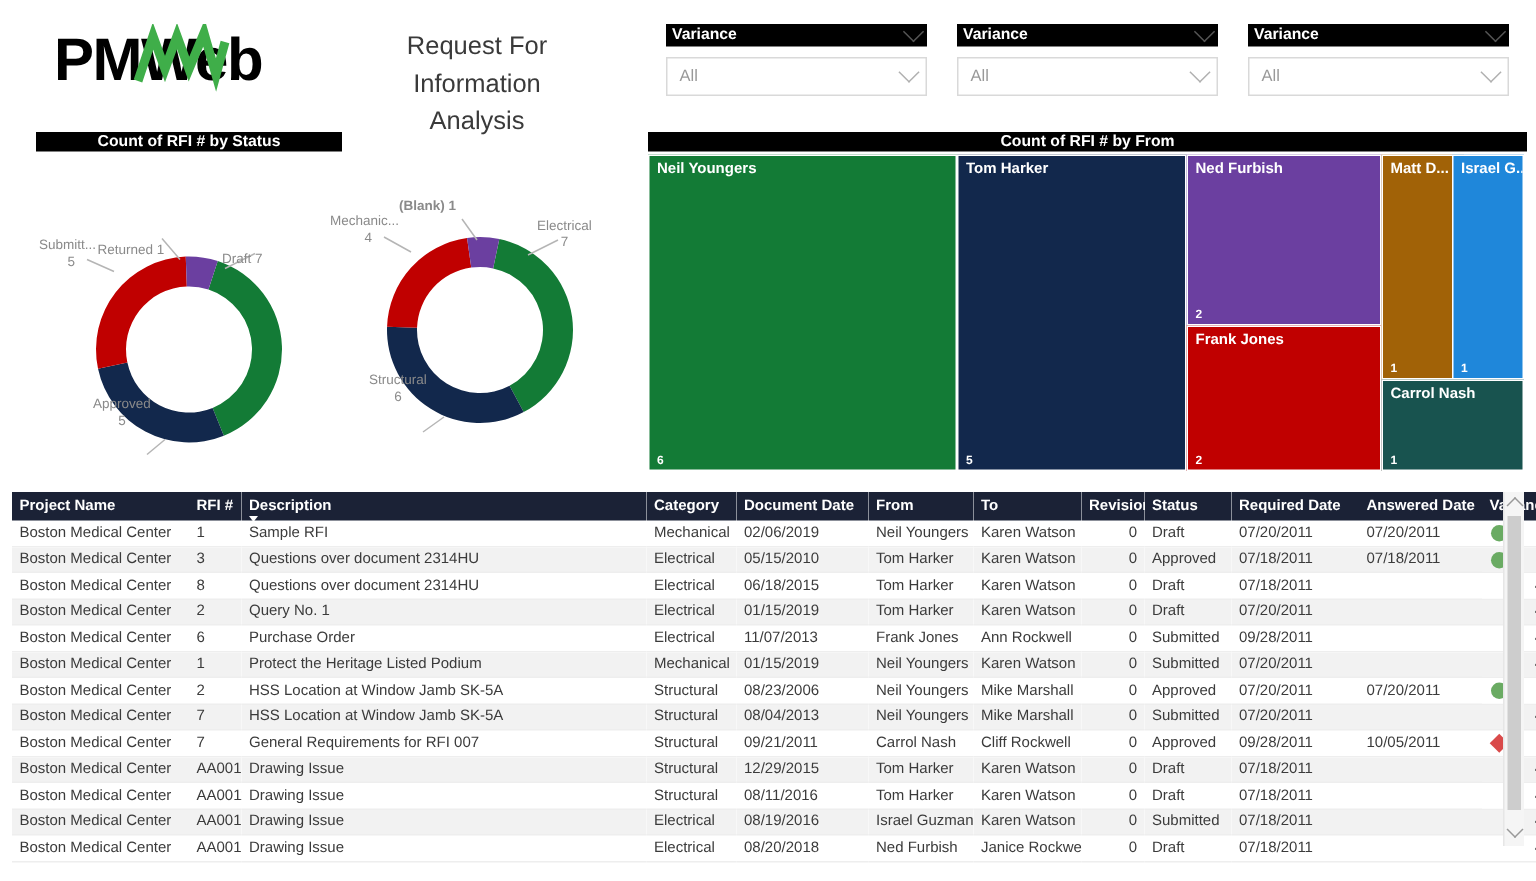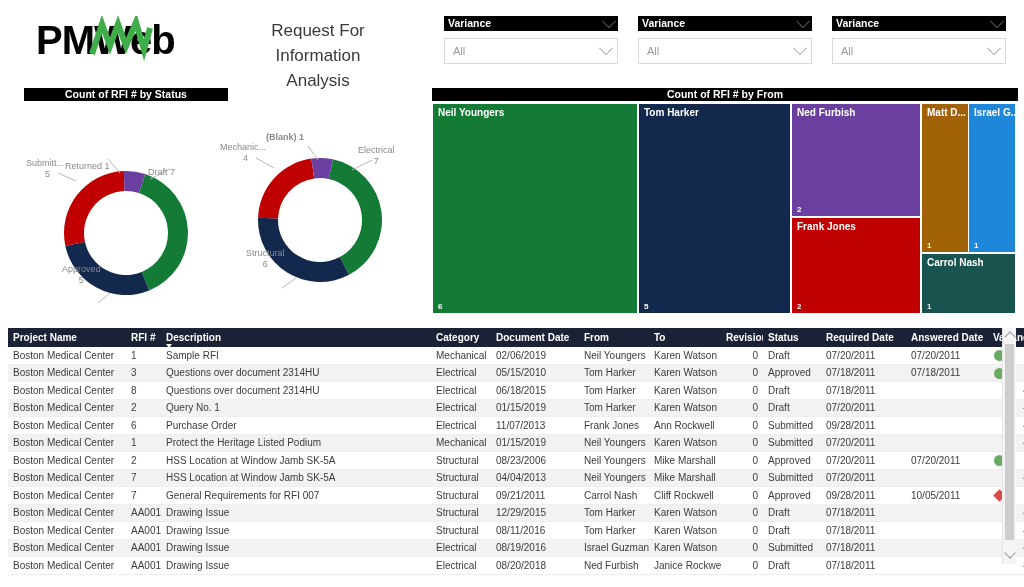--- a/index.html
+++ b/index.html
@@ -457,21 +457,21 @@
           <td>07/20/2011</td>
           <td class="num" style="position: relative;">
             <span class="kpi-circle" style="position: absolute; left: 6px; top: 3px;"></span>
           </td>
         </tr>
         <tr>
           <td>Boston Medical Center</td>
           <td>7</td>
           <td>HSS Location at Window Jamb SK-5A</td>
           <td>Structural</td>
-          <td>04/04/2013</td>
+          <td>08/04/2013</td>
           <td>Neil Youngers</td>
           <td>Mike Marshall</td>
           <td class="num">0</td>
           <td>Submitted</td>
           <td>07/20/2011</td>
           <td></td>
           <td class="num" style="position: relative;"><span>40744</span></td>
         </tr>
         <tr>
           <td>Boston Medical Center</td>

